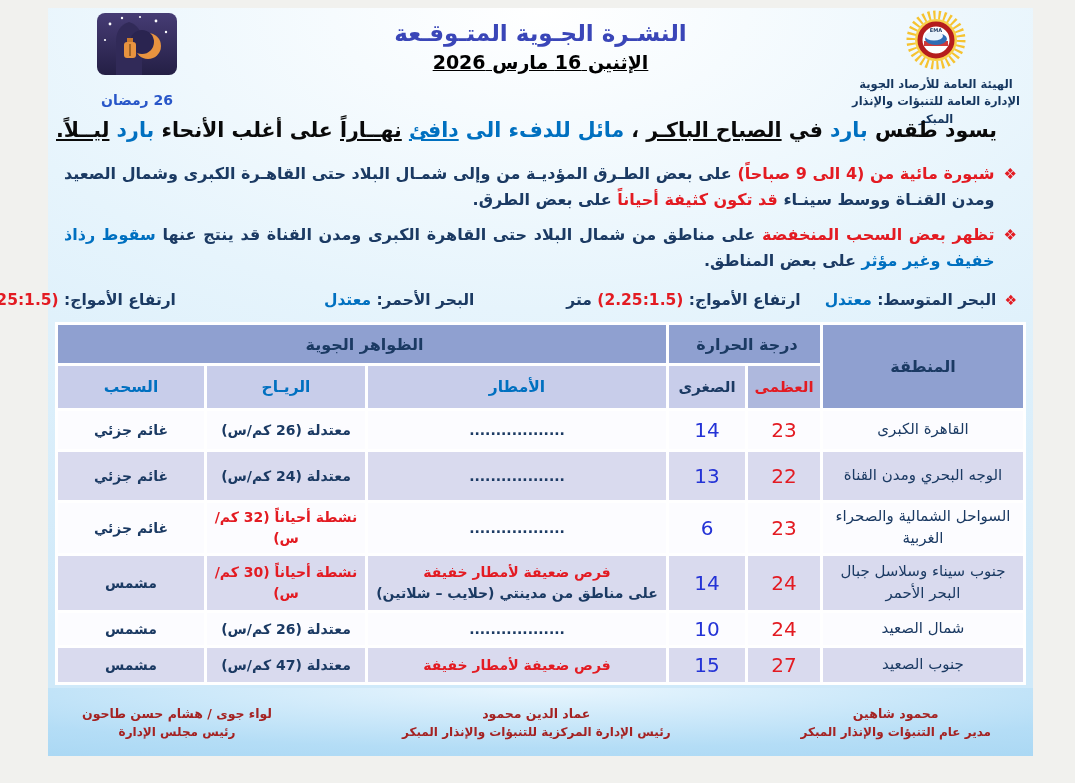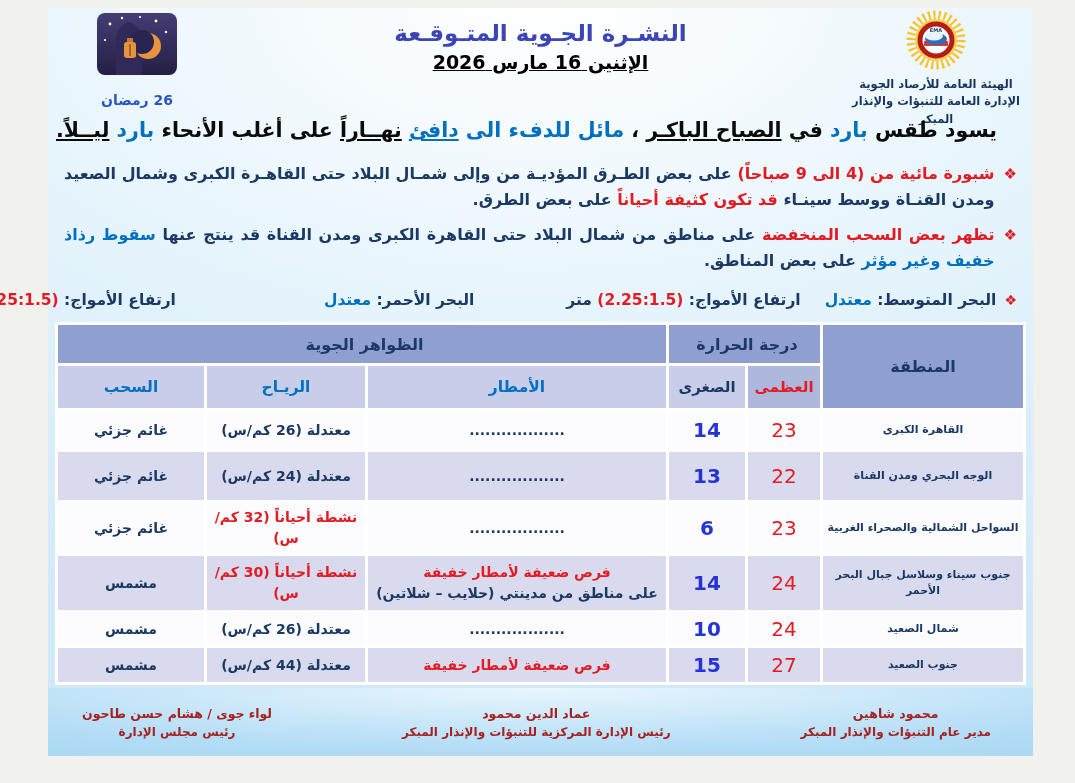--- a/index.html
+++ b/index.html
@@ -65,23 +65,23 @@
   }
   th,td{text-align:center;vertical-align:middle;padding:1px 3px;}
   th{font-weight:bold;}
   .h-group{background:var(--head-cell);color:var(--navy);font-size:16px;height:38px;padding-left:8px;}
   .h-region{background:var(--head-cell);color:var(--navy);font-size:16px;}
   .h-max{background:var(--max-cell);color:var(--red);font-size:15px;height:42px;}
   .h-min{background:var(--sub-cell);color:var(--navy);font-size:15px;}
   .h-sub{background:var(--sub-cell);color:var(--blue);font-size:15.5px;}
   tr.r-odd td{background:var(--row-white);}
   tr.r-even td{background:var(--row-alt);}
-  td.region{font-size:11px;font-weight:bold;color:var(--navy);line-height:1.45;}
+  td.region{font-size:15px;font-weight:normal;color:var(--navy);line-height:1.45;}
   td.tmax{font-size:20px;font-weight:normal;color:var(--red);}
-  td.tmin{font-size:20px;font-weight:bold;color:var(--minblue);}
+  td.tmin{font-size:20px;font-weight:normal;color:var(--minblue);}
   td.rain,td.wind,td.clouds{font-size:14px;font-weight:bold;color:var(--navy);line-height:1.5;}
   tr.h1 th:first-child{height:38px;}
   
   .footer{
     position:absolute;top:680px;left:0;right:0;height:68px;
     background:radial-gradient(ellipse 120% 160% at 50% 0%, #e9f6fe 0%, #b4ddf6 55%, #9fd2f1 100%);
     display:flex;flex-direction:row;align-items:center;justify-content:space-between;
     direction:ltr;padding:0 42px 0 34px;
   }
   .sig{text-align:center;direction:rtl;color:var(--footer-red);font-weight:bold;}
@@ -231,21 +231,21 @@
       <td class="rain"><span class="navy">..................</span></td>
       <td class="wind"><span class="navy">معتدلة (26 كم/س)</span></td>
       <td class="clouds">مشمس</td>
     </tr>
 
     <tr class="r-even" style="height:34px">
       <td class="region">جنوب الصعيد</td>
       <td class="tmax">27</td>
       <td class="tmin">15</td>
       <td class="rain"><span class="red">فرص ضعيفة لأمطار خفيفة</span></td>
-      <td class="wind"><span class="navy">معتدلة (44 كم/س)</span></td>
+      <td class="wind"><span class="navy">معتدلة (47 كم/س)</span></td>
       <td class="clouds">مشمس</td>
     </tr>
   </tbody>
     </table>
 
   <div class="footer">
     <div class="sig">
       <div class="name">لواء جوى / هشام حسن طاحون</div>
       <div class="role">رئيس مجلس الإدارة</div>
     </div>

